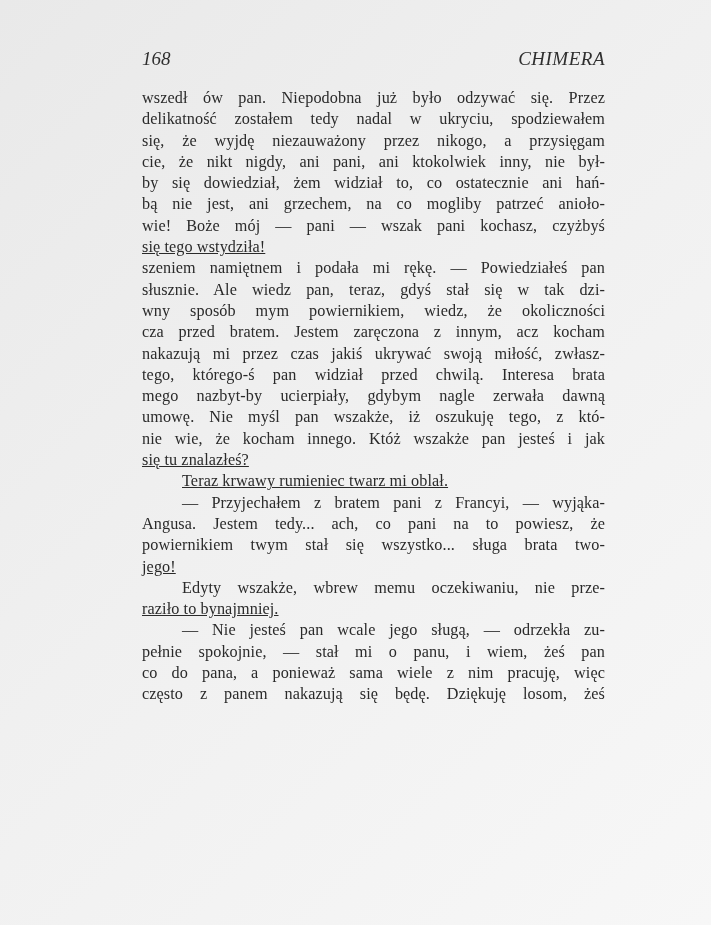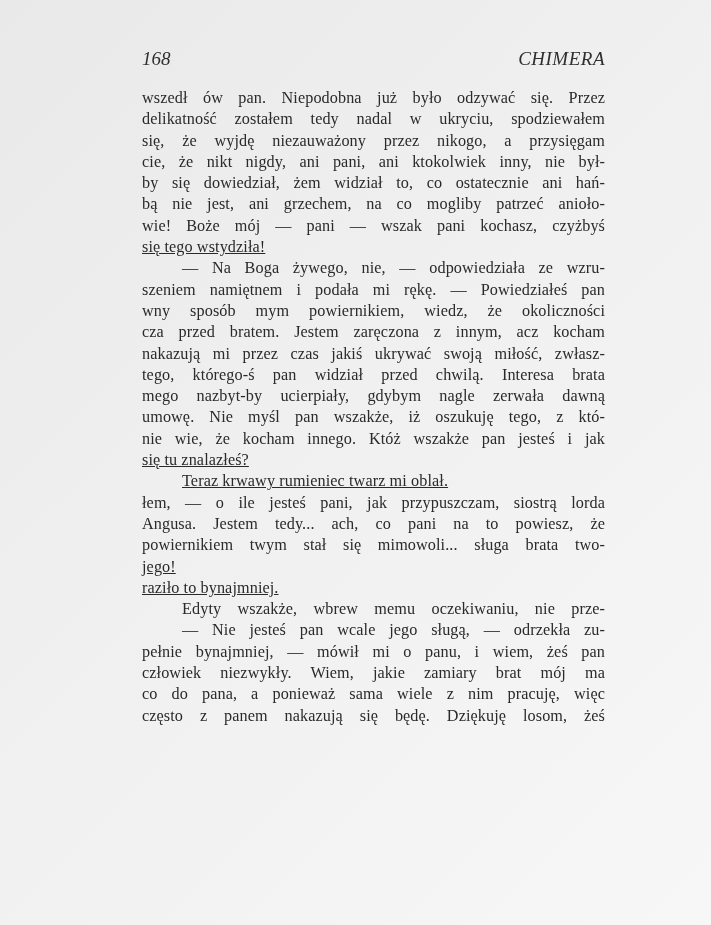--- a/index.html
+++ b/index.html
@@ -74,36 +74,35 @@
 
   <div class="body-text" id="body-text">
     <div class="line">wszedł ów pan. Niepodobna już było odzywać się. Przez</div>
     <div class="line">delikatność zostałem tedy nadal w ukryciu, spodziewałem</div>
     <div class="line">się, że wyjdę niezauważony przez nikogo, a przysięgam</div>
     <div class="line">cie, że nikt nigdy, ani pani, ani ktokolwiek inny, nie był-</div>
     <div class="line">by się dowiedział, żem widział to, co ostatecznie ani hań-</div>
     <div class="line">bą nie jest, ani grzechem, na co mogliby patrzeć anioło-</div>
     <div class="line">wie! Boże mój — pani — wszak pani kochasz, czyżbyś</div>
     <div class="line last">się tego wstydziła!</div>
-    <div class="line indent">— Na Boga żywego, nie, — odpowiedziała ze wzru-</div>
     <div class="line">szeniem namiętnem i podała mi rękę. — Powiedziałeś pan</div>
+    <div class="line">słusznie. Ale wiedz pan, teraz, gdyś stał się w tak dzi-</div>
     <div class="line">wny sposób mym powiernikiem, wiedz, że okoliczności</div>
     <div class="line">cza przed bratem. Jestem zaręczona z innym, acz kocham</div>
     <div class="line">nakazują mi przez czas jakiś ukrywać swoją miłość, zwłasz-</div>
     <div class="line">tego, którego-ś pan widział przed chwilą. Interesa brata</div>
     <div class="line">mego nazbyt-by ucierpiały, gdybym nagle zerwała dawną</div>
     <div class="line">umowę. Nie myśl pan wszakże, iż oszukuję tego, z któ-</div>
     <div class="line">nie wie, że kocham innego. Któż wszakże pan jesteś i jak</div>
     <div class="line last">się tu znalazłeś?</div>
     <div class="line indent last">Teraz krwawy rumieniec twarz mi oblał.</div>
-    <div class="line">łem, — o ile jesteś pani, jak przypuszczam, siostrą lorda</div>
+    <div class="line indent">— Przyjechałem z bratem pani z Francyi, — wyjąka-</div>
     <div class="line">Angusa. Jestem tedy... ach, co pani na to powiesz, że</div>
-    <div class="line">powiernikiem twym stał się mimowoli... sługa brata two-</div>
+    <div class="line">powiernikiem twym stał się wszystko... sługa brata two-</div>
     <div class="line last">jego!</div>
+    <div class="line indent">Edyty wszakże, wbrew memu oczekiwaniu, nie prze-</div>
     <div class="line last">raziło to bynajmniej.</div>
-    <div class="line indent">Edyty wszakże, wbrew memu oczekiwaniu, nie prze-</div>
     <div class="line indent">— Nie jesteś pan wcale jego sługą, — odrzekła zu-</div>
-    <div class="line">pełnie bynajmniej, — mówił mi o panu, i wiem, żeś pan</div>
-    <div class="line">człowiek niezwykły. Wiem, jakie zamiary brat mój ma</div>
+    <div class="line">pełnie spokojnie, — stał mi o panu, i wiem, żeś pan</div>
     <div class="line">co do pana, a ponieważ sama wiele z nim pracuję, więc</div>
     <div class="line">często z panem nakazują się będę. Dziękuję losom, żeś</div>
   </div>
 </div>
 
 </body></html>

